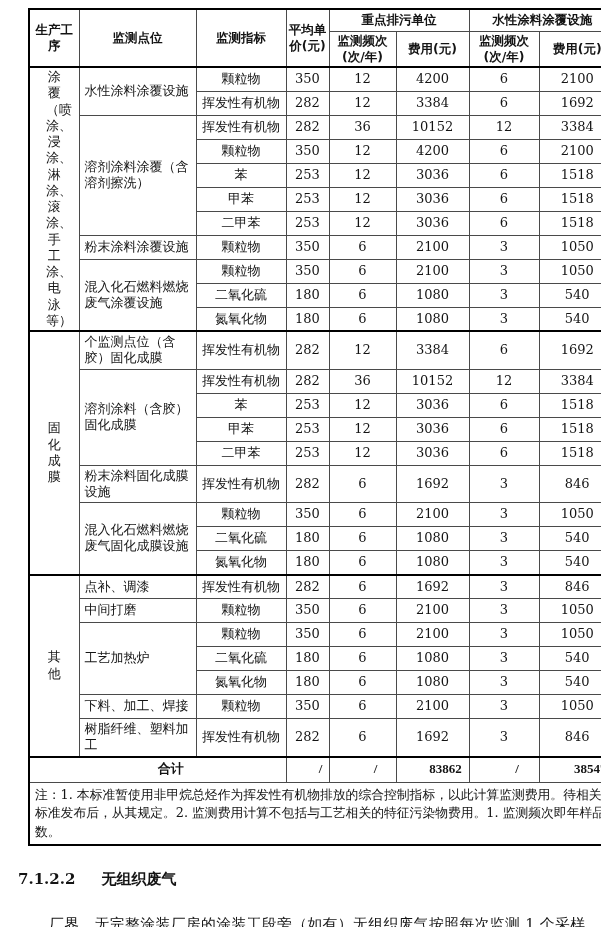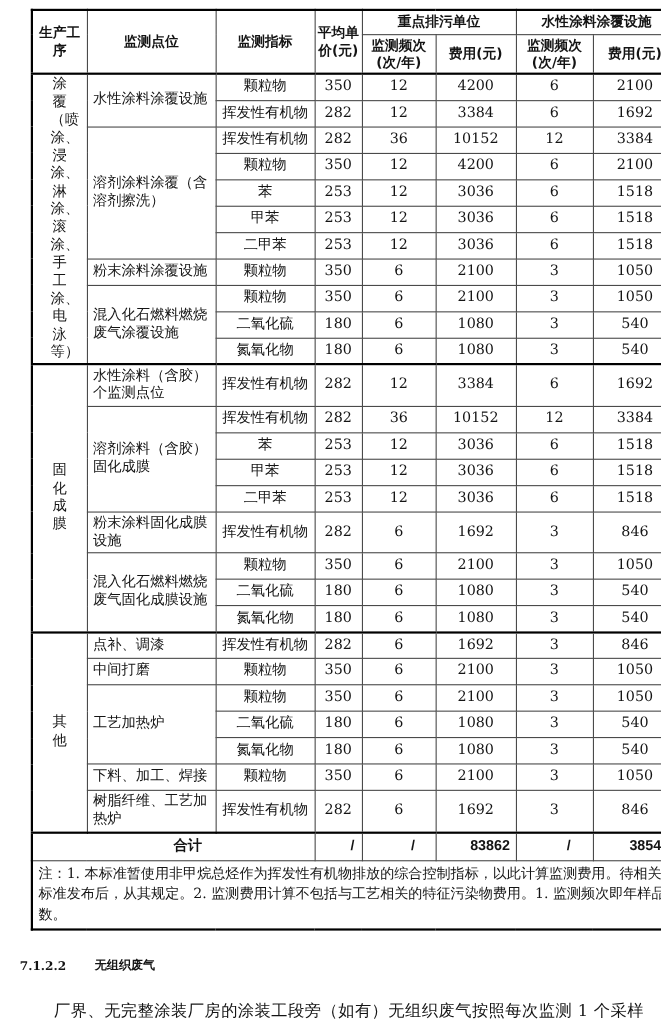--- a/index.html
+++ b/index.html
@@ -37,38 +37,38 @@
   }
   .fee-table thead tr.h1 { height: 22px; }
   .fee-table thead tr.h2 { height: 36px; }
   .fee-table thead tr.h2 th { border-bottom: 2px solid #000; }
   .fee-table tbody tr { height: 24px; }
   .fee-table td.point { text-align: left; padding-left: 5px; }
   .fee-table td.process { padding: 1px 16px; }
   .fee-table tr.section-start td { border-top: 2px solid #000; }
   .fee-table tr.total-row td {
     border-top: 2px solid #000;
-    font-family: Liberation Sans, sans-serif;
+    font-family: Liberation Serif, serif;
     font-weight: bold;
     height: 20px;
     padding-left: 28px;
   }
   .fee-table tr.note-row td {
     text-align: left;
     font-size: 12.8px;
     line-height: 1.45;
     padding: 3px 5px;
     height: auto;
   }
 
   .section-heading {
     margin: 24px 0 0 18px;
-    font-size: 11px;
+    font-size: 15px;
     display: flex;
-    align-items: flex-end;
+    align-items: flex-start;
   }
   .heading-number {
     font-family: "DejaVu Serif", "Liberation Serif", serif;
     font-weight: bold;
     margin-right: 26px;
   }
   .heading-title {
     font-family: Liberation Serif, serif;
     font-weight: bold;
   }
@@ -201,21 +201,21 @@
         <tr>
           <td>氮氧化物</td>
           <td>180</td>
           <td>6</td>
           <td>1080</td>
           <td>3</td>
           <td>540</td>
         </tr>
         <tr class="section-start">
           <td class="process" rowspan="9">固化成膜</td>
-          <td class="point" rowspan="1">水性涂料（含胶）个监测点位</td>
+          <td class="point" rowspan="1">个监测点位（含胶）固化成膜</td>
           <td>挥发性有机物</td>
           <td>282</td>
           <td>12</td>
           <td>3384</td>
           <td>6</td>
           <td>1692</td>
         </tr>
         <tr>
           <td class="point" rowspan="4">溶剂涂料（含胶）固化成膜</td>
           <td>挥发性有机物</td>
@@ -330,21 +330,21 @@
         <tr>
           <td class="point" rowspan="1">下料、加工、焊接</td>
           <td>颗粒物</td>
           <td>350</td>
           <td>6</td>
           <td>2100</td>
           <td>3</td>
           <td>1050</td>
         </tr>
         <tr>
-          <td class="point" rowspan="1">树脂纤维、工艺加热炉</td>
+          <td class="point" rowspan="1">树脂纤维、塑料加工</td>
           <td>挥发性有机物</td>
           <td>282</td>
           <td>6</td>
           <td>1692</td>
           <td>3</td>
           <td>846</td>
         </tr>
         <tr class="total-row">
           <td colspan="3">合计</td>
           <td>/</td>

